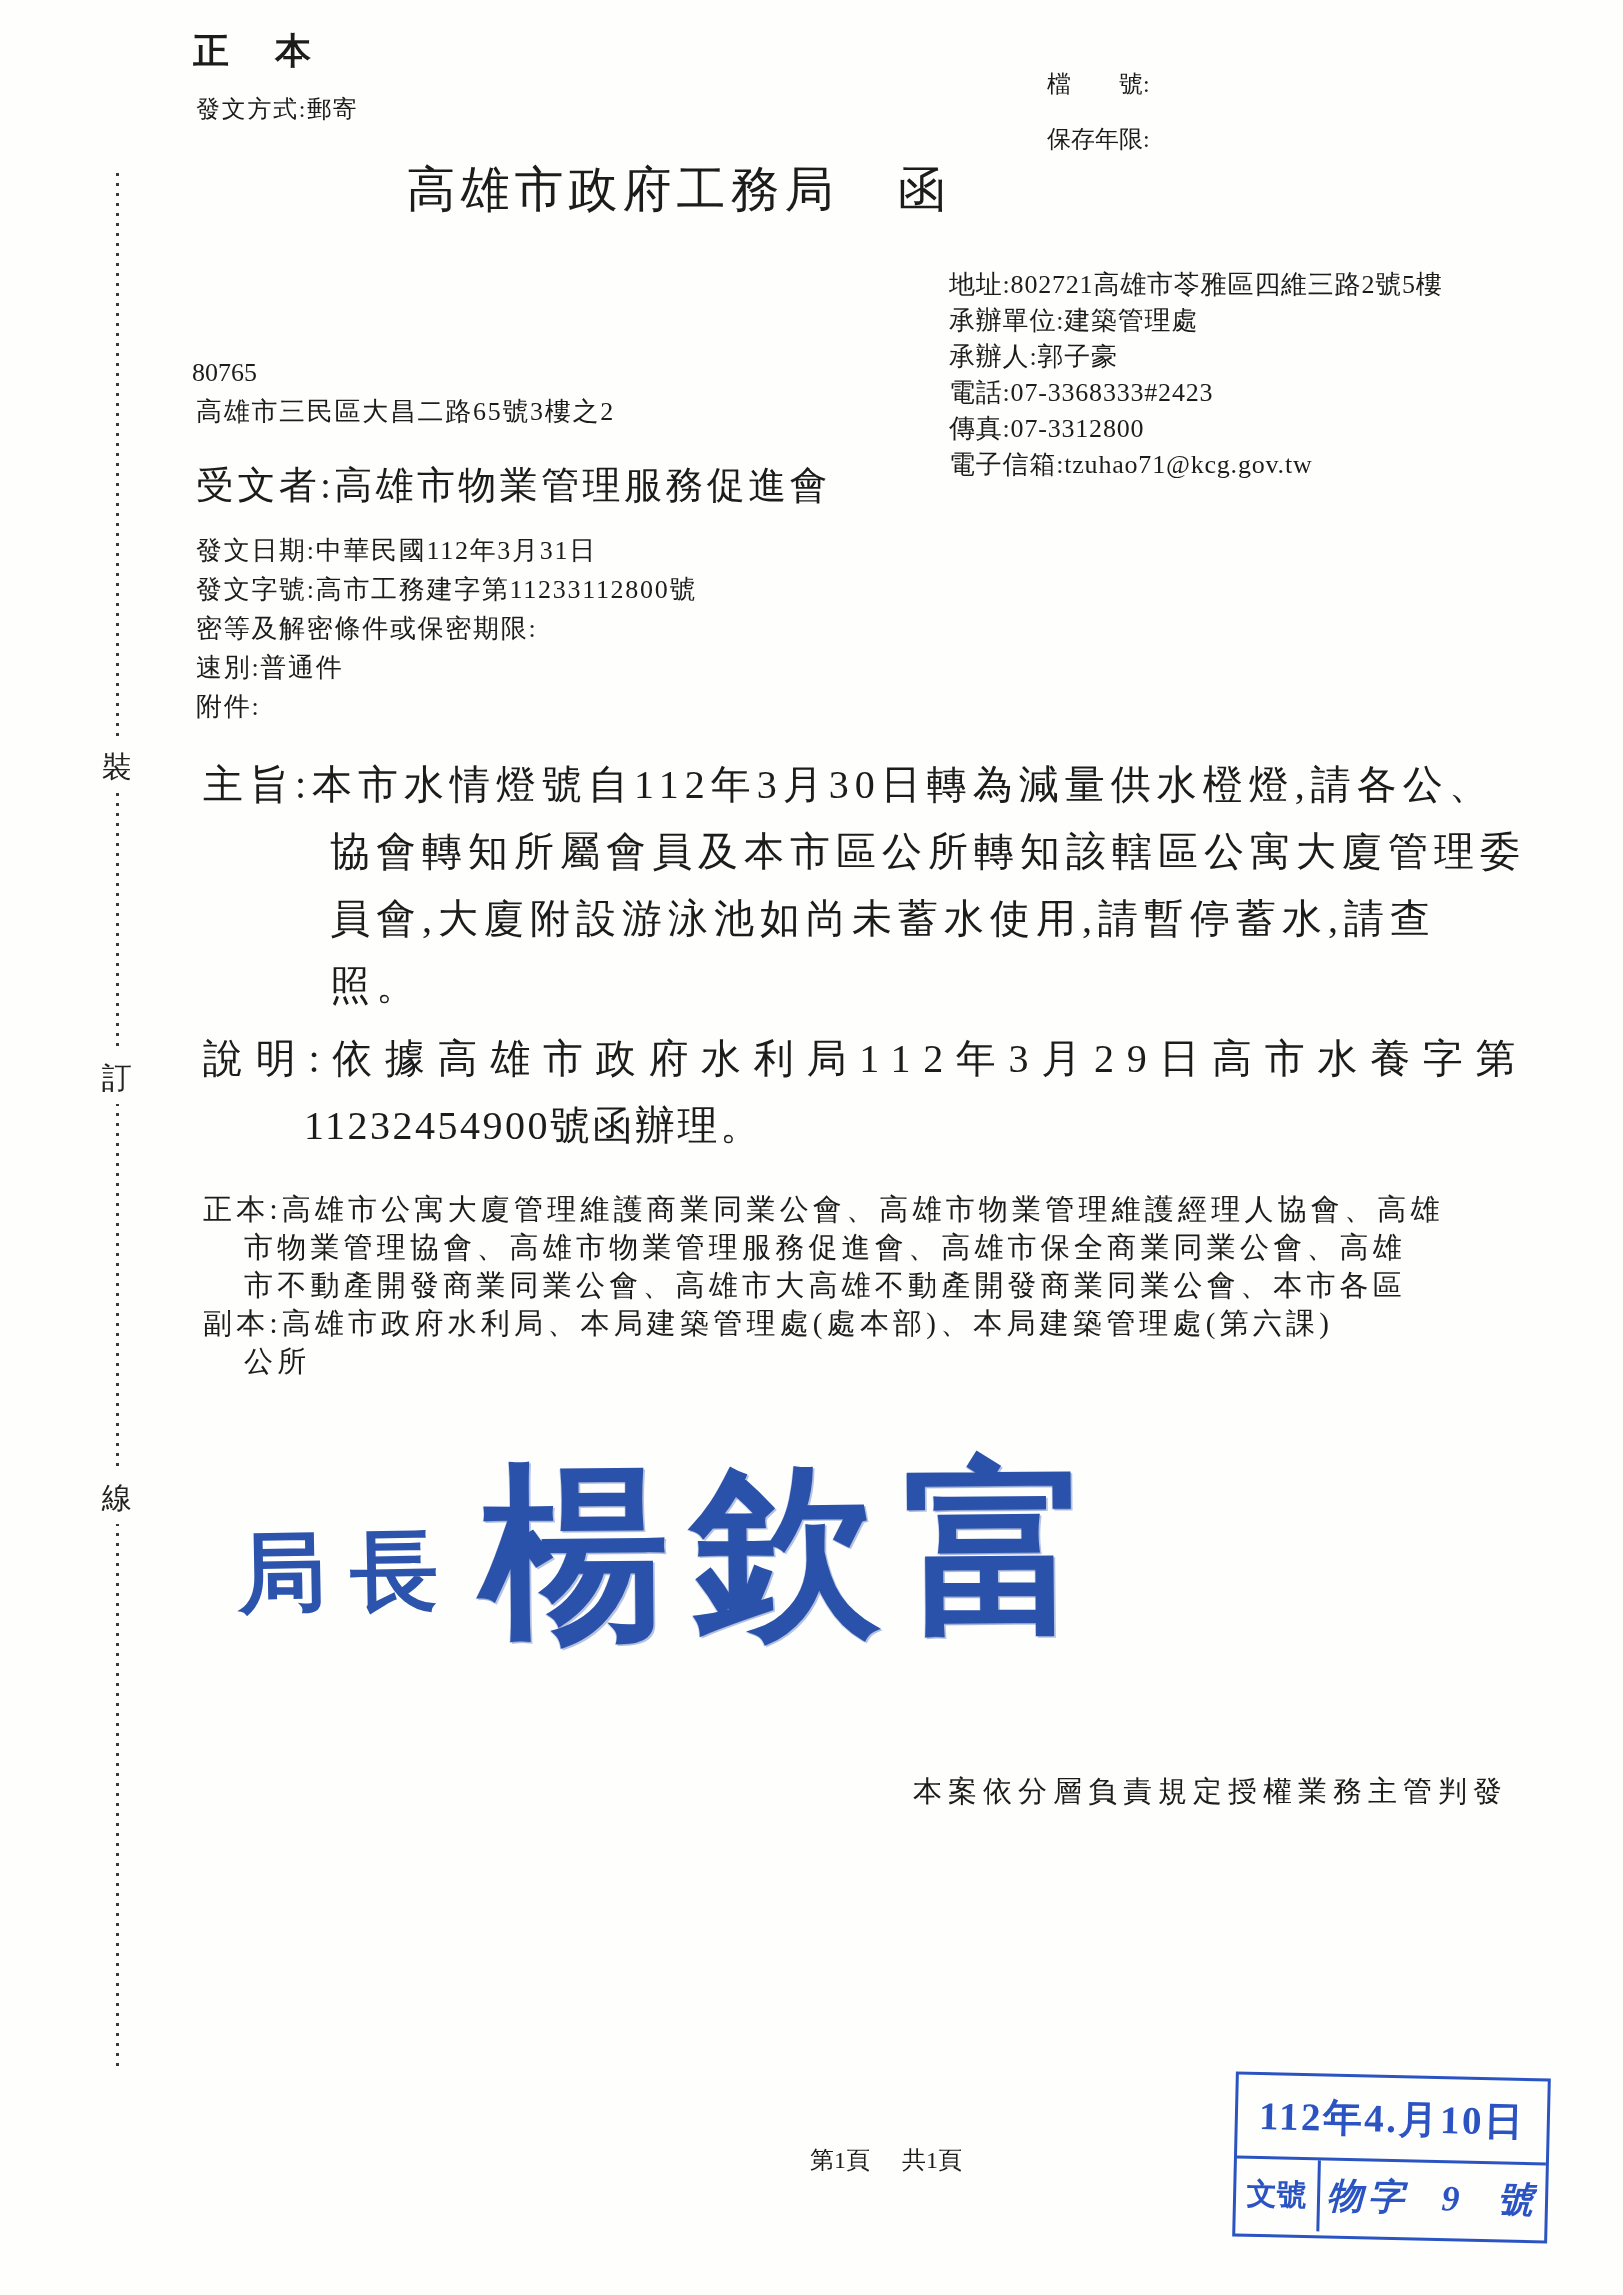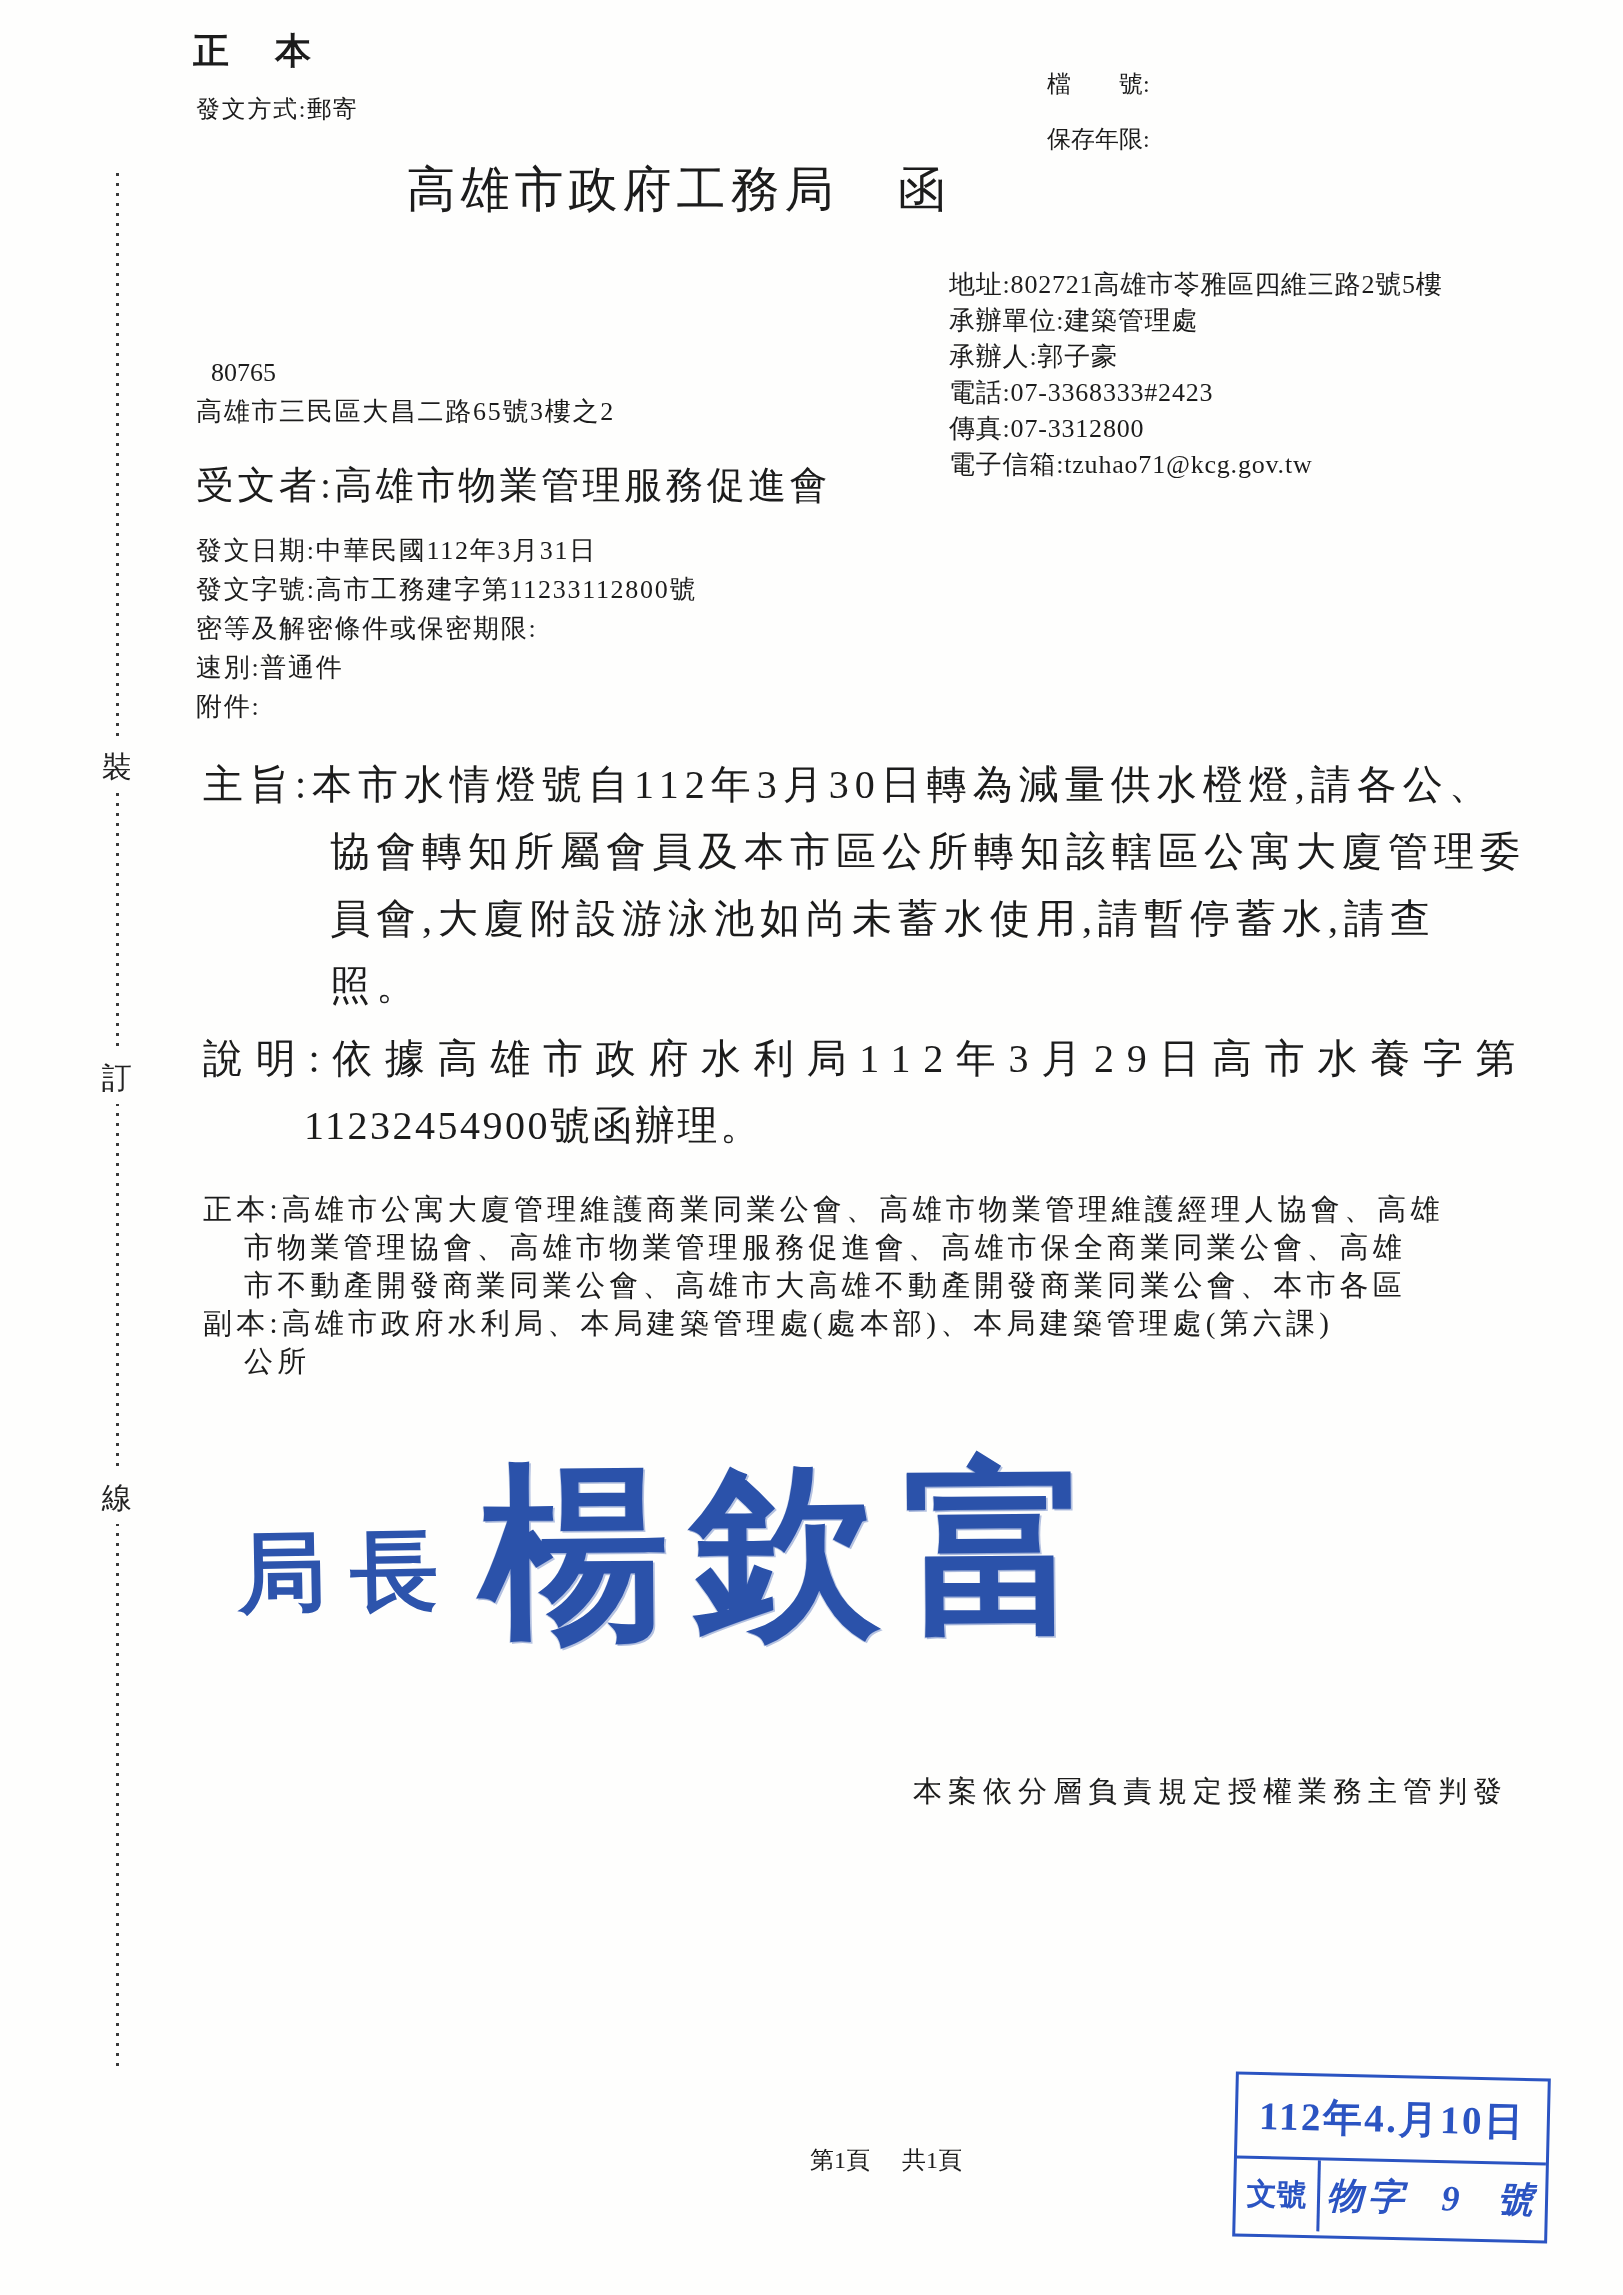--- a/index.html
+++ b/index.html
@@ -21,21 +21,21 @@
   .retention{left:1047px;top:123px;font-size:24px;}
 
   
   .title-row{left:0;top:157px;width:1358px;text-align:center;font-size:49px;letter-spacing:5px;}
   .title-row .gap{display:inline-block;width:59px;}
 
   
   .agency{left:949px;top:267px;font-size:26px;line-height:36px;letter-spacing:0.8px;}
 
   
-  .zip{left:211px;top:358px;font-size:26px;}
+  .zip{left:192px;top:358px;font-size:26px;}
   .recip-addr{left:196px;top:394px;font-size:26px;letter-spacing:1.7px;}
   .recip-line{left:196px;top:460px;font-size:38px;letter-spacing:3.4px;}
 
   
   .meta{left:196px;top:531px;font-size:26px;line-height:39px;letter-spacing:1.7px;}
 
   
   .subject{left:203px;top:751px;font-size:40px;line-height:67px;}
   .subject .ln{letter-spacing:6px;white-space:nowrap;}
   .subject .ind{margin-left:127px;}

